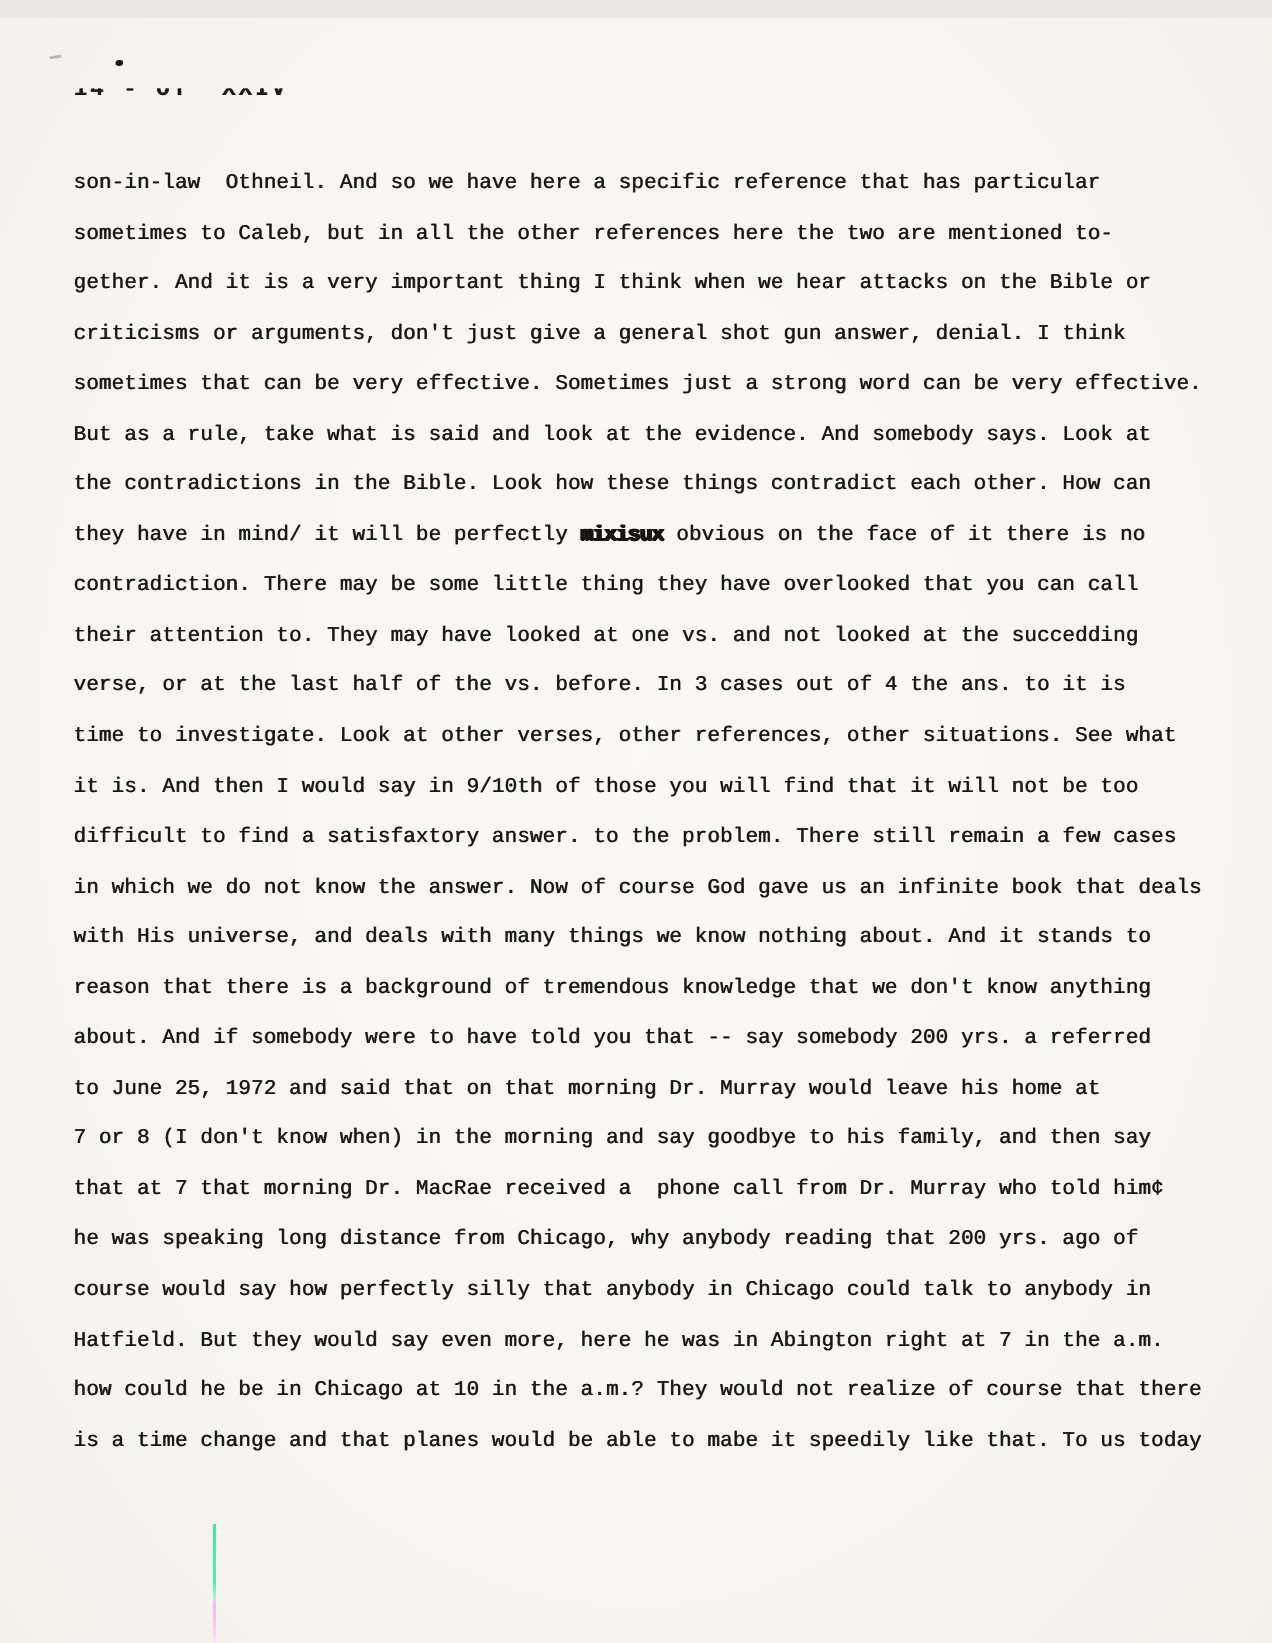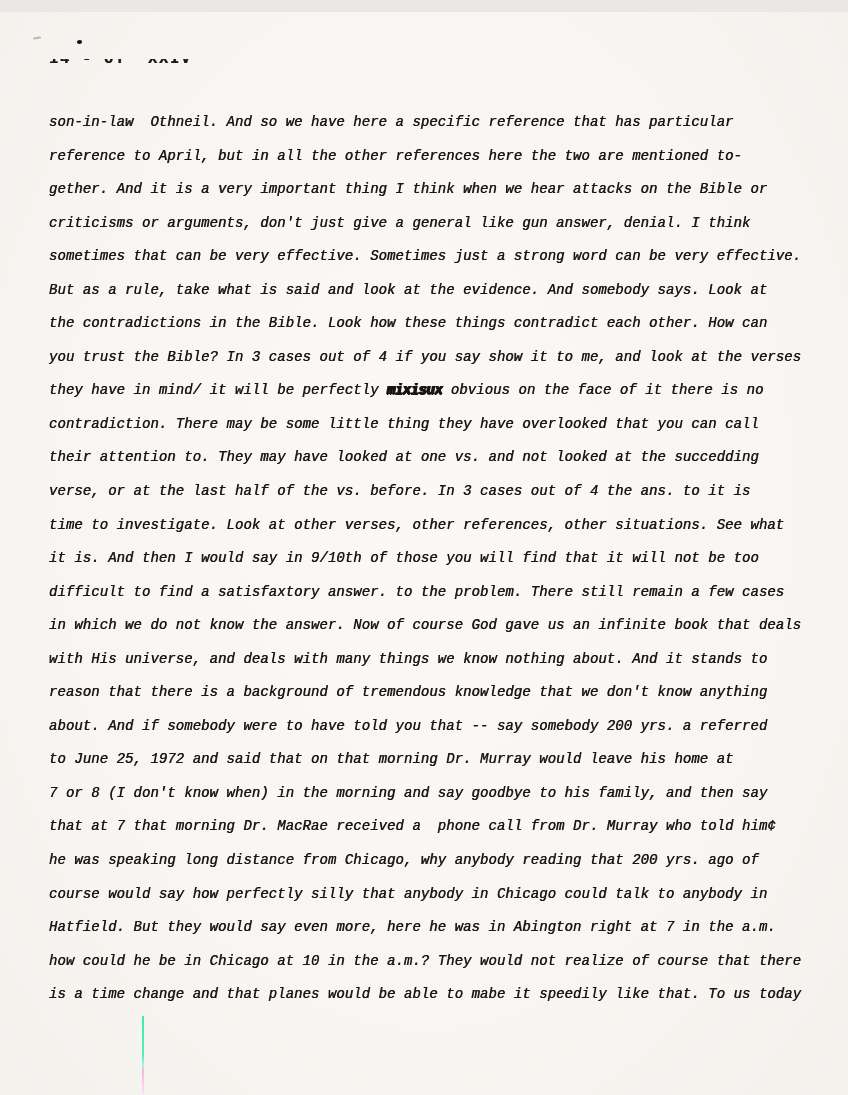--- a/index.html
+++ b/index.html
@@ -62,21 +62,20 @@
     top: 94px;
     width: 770px;
   }
   .typed-line {
     height: 33.56px;
     line-height: 33.56px;
     font-size: 14px;
     white-space: pre;
     letter-spacing: 0.05px;
     text-shadow: 0.35px 0 0 rgba(24,22,20,0.75), -0.2px 0 0 rgba(24,22,20,0.45);
-    font-style: italic;
   }
   .overstruck-word {
     font-weight: 700;
     letter-spacing: -0.5px;
     text-shadow: 0.8px 0 0 #181614, -0.8px 0 0 #181614, 0 0.6px 0 #181614, 0.4px 0.4px 0 #181614;
   }
   
   .scan-artifact-line {
     position: absolute;
     left: 142px;
@@ -101,27 +100,26 @@
 
   <span class="smudge-mark"></span>
   <span class="ink-dot"></span>
 
   <div class="header-clip">
     <span class="header-text">14 - OT  XXIV</span>
   </div>
 
   <div class="typed-body">
     <div class="typed-line">son-in-law  Othneil. And so we have here a specific reference that has particular</div>
-    <div class="typed-line">reference to April, but in all the other references here the two are mentioned to-</div>
+    <div class="typed-line">sometimes to Caleb, but in all the other references here the two are mentioned to-</div>
     <div class="typed-line">gether. And it is a very important thing I think when we hear attacks on the Bible or</div>
-    <div class="typed-line">criticisms or arguments, don't just give a general like gun answer, denial. I think</div>
+    <div class="typed-line">criticisms or arguments, don't just give a general shot gun answer, denial. I think</div>
     <div class="typed-line">sometimes that can be very effective. Sometimes just a strong word can be very effective.</div>
     <div class="typed-line">But as a rule, take what is said and look at the evidence. And somebody says. Look at</div>
     <div class="typed-line">the contradictions in the Bible. Look how these things contradict each other. How can</div>
-    <div class="typed-line">you trust the Bible? In 3 cases out of 4 if you say show it to me, and look at the verses</div>
 
     <div class="typed-line"><span>they have in mind/ it will be perfectly </span><span class="overstruck-word">mixisux</span><span> obvious on the face of it there is no</span></div>
 
     <div class="typed-line">contradiction. There may be some little thing they have overlooked that you can call</div>
     <div class="typed-line">their attention to. They may have looked at one vs. and not looked at the succedding</div>
     <div class="typed-line">verse, or at the last half of the vs. before. In 3 cases out of 4 the ans. to it is</div>
     <div class="typed-line">time to investigate. Look at other verses, other references, other situations. See what</div>
     <div class="typed-line">it is. And then I would say in 9/10th of those you will find that it will not be too</div>
     <div class="typed-line">difficult to find a satisfaxtory answer. to the problem. There still remain a few cases</div>
     <div class="typed-line">in which we do not know the answer. Now of course God gave us an infinite book that deals</div>

